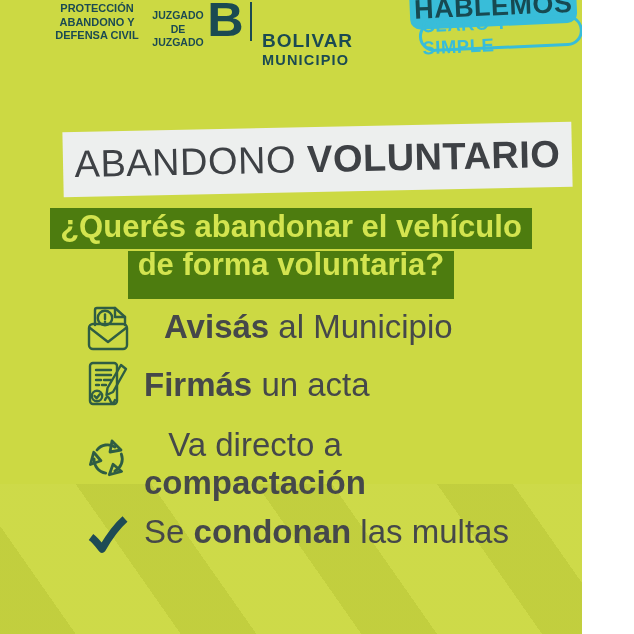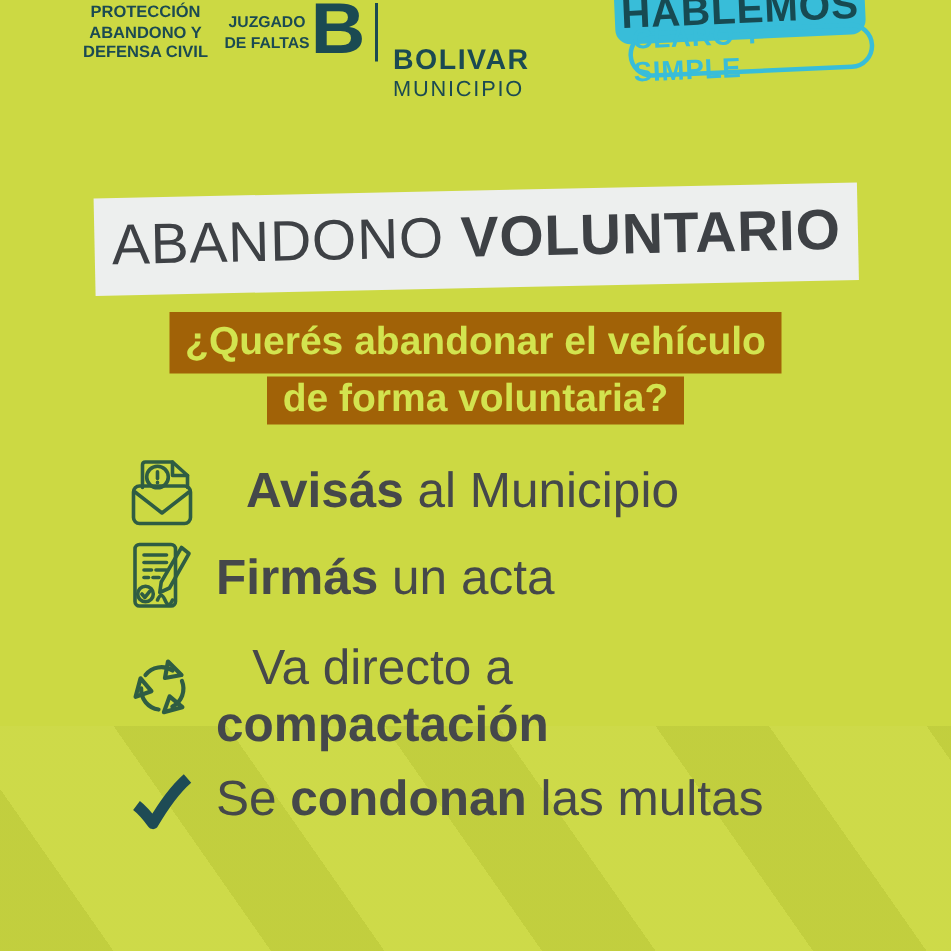--- a/index.html
+++ b/index.html
@@ -1,40 +1,40 @@
 <!DOCTYPE html>
 <html><head>
 <meta charset="utf-8">
 <style>
   * { margin:0; padding:0; box-sizing:border-box; }
   html,body { width:634px; height:634px; }
   body { font-family:"Liberation Sans", sans-serif; }
   .page {
-    position:relative; width:634px; height:634px;
+    position:relative; width:582px; height:634px;
     background:#ccd943; overflow:hidden;
   }
   .stripes {
     position:absolute; left:0; right:0; bottom:0; height:150px; z-index:0;
     background:repeating-linear-gradient(55deg,
       rgba(60,70,0,0.07) 0 62px,
       rgba(255,255,255,0.03) 62px 148px);
   }
   
   .hdr-org { position:absolute; color:#1b4a52; font-weight:700; text-align:center; z-index:2; }
   .org1 { left:54px; top:2px; width:86px; font-size:11px; line-height:13.5px; }
   .org2 { left:148px; top:9px; width:60px; font-size:10.5px; line-height:13.5px; }
   .b-initial {
     position:absolute; left:208px; top:-8px; z-index:2;
     font-size:48px; font-weight:700; color:#1b4a52;
     transform:scaleX(1.05);
   }
   .hdr-divider { position:absolute; left:250px; top:2px; width:2px; height:39px; background:#1b4a52; z-index:2; }
   .wordmark { position:absolute; left:262px; top:2px; color:#1b4a52; z-index:2; }
   .wordmark .name { font-size:19px; font-weight:700; letter-spacing:1px; line-height:21px;margin-top:28px; }
-  .wordmark .type { font-size:14.5px; font-weight:400; letter-spacing:1.2px; line-height:18px; }
+  .wordmark .type { font-size:14.5px; font-weight:700; letter-spacing:1.2px; line-height:18px; }
   .badge { position:absolute; left:410px; top:-26px; width:180px; height:78px; transform:rotate(-2.5deg); z-index:2; }
   .badge-top {
     position:absolute; left:0; top:0; width:167px; height:52px;
     background:#38bdd9; border-radius:10px;
     display:flex; align-items:flex-end; justify-content:center; padding-bottom:4px;
     color:#174a52; font-size:27px; font-weight:700; letter-spacing:0.5px;
   }
   .badge-bottom {
     position:absolute; left:8px; top:44px; width:164px; height:31px;
     border:3.5px solid #38bdd9; border-radius:16px; background:transparent;
@@ -47,24 +47,24 @@
     background:#edefee; transform:rotate(-1.2deg);
     display:flex; align-items:center; justify-content:center;
     color:#3e4145; font-size:38px; letter-spacing:0.5px; white-space:pre;
   }
   .title-box .normal { font-weight:400; }
   .title-box .bold { font-weight:700; }
   
   .question { position:absolute; left:0; right:0; top:208px; z-index:1;
     display:flex; flex-direction:column; align-items:center; gap:2px; }
   .q-line {
-    background:#a16207; color:#d3e44f; font-weight:700; font-size:26px;
+    background:#4d7c0f; color:#d3e44f; font-weight:700; font-size:31px;
     padding:2px 10px 5px; line-height:34px;
   }
-  .q-line.second { padding:0 10px 4px; line-height:28px; }
+  .q-line.second { padding:0 10px 20px; line-height:28px; }
   
   .step { position:absolute; left:84px; display:flex; gap:12px; z-index:1;
     color:#45484a; font-size:33px; }
   .step .iconwrap { width:48px; display:flex; justify-content:center; flex:none; }
   .step .txt { line-height:50px; }
   .step .txt2 { line-height:38px; }
   .b { font-weight:700; }
   .s1 { top:302px;gap:32px; }
   .s2 { top:360px; }
   .s3 { top:426px;text-align:center; }
@@ -79,21 +79,21 @@
 <div class="page">
   <div class="stripes"></div>
 
   <div class="hdr-org org1">
     <div>PROTECCIÓN</div>
     <div>ABANDONO Y</div>
     <div>DEFENSA CIVIL</div>
   </div>
   <div class="hdr-org org2">
     <div>JUZGADO</div>
-    <div>DE FALTAS</div>
+    <div>DE JUZGADO</div>
   </div>
   <div class="b-initial">B</div>
   <div class="hdr-divider"></div>
   <div class="wordmark">
     <div class="name">BOLIVAR</div>
     <div class="type">MUNICIPIO</div>
   </div>
   <div class="badge">
     <div class="badge-top">HABLEMOS</div>
     <div class="badge-bottom">CLARO Y SIMPLE</div>

